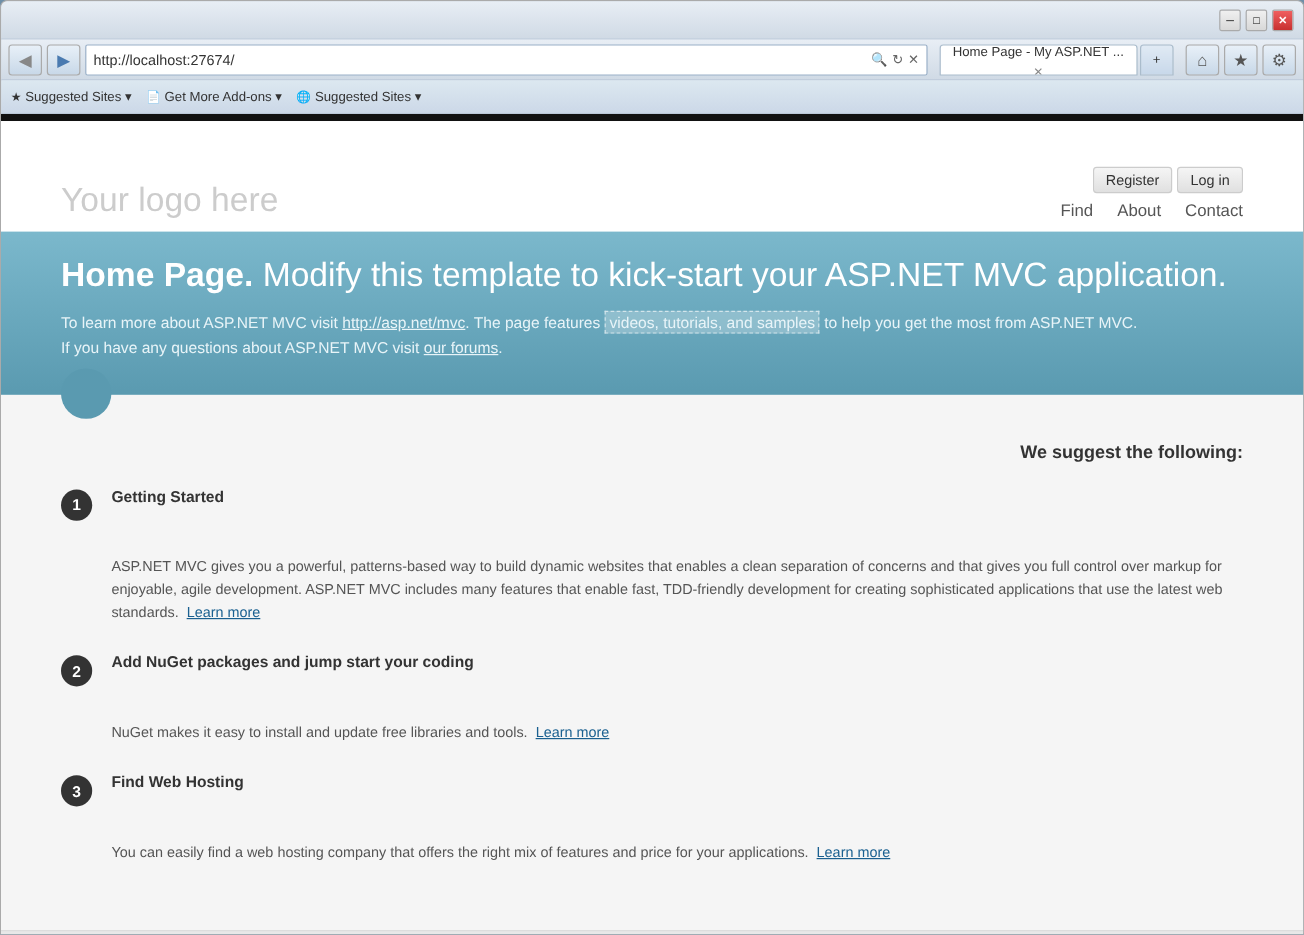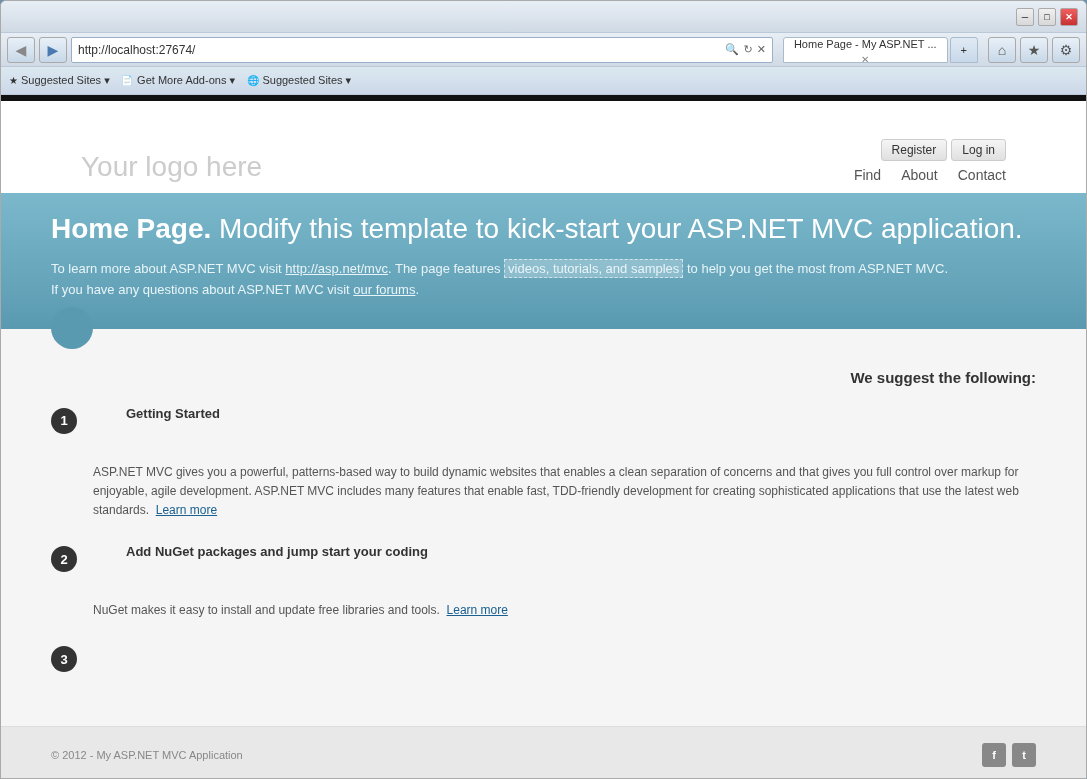--- a/index.html
+++ b/index.html
@@ -170,21 +170,21 @@
 
     
     .site-container {
       background: white;
       min-height: 100%;
     }
 
     
     .site-header {
       background: white;
-      padding: 10px 80px;
+      padding: 10px 50px;
       display: flex;
       align-items: flex-end;
       justify-content: space-between;
       border-bottom: none;
     }
     .site-logo {
       font-size: 28px;
       color: #ccc;
       font-style: normal;
     }
@@ -294,21 +294,20 @@
       justify-content: center;
       flex-shrink: 0;
       margin-top: 2px;
     }
     .step-content {}
     .step-title {
       font-size: 13px;
       font-weight: bold;
       color: #333;
       margin-bottom: 5px;
-      margin-left: 33px;
     }
     .step-desc {
       font-size: 12px;
       color: #555;
       line-height: 1.6;
       margin-top: 42px;
     }
     .step-link {
       color: #1a6090;
       text-decoration: underline;
@@ -457,20 +456,27 @@
             <div class="step-title">Add NuGet packages and jump start your coding</div>
             <div class="step-desc">
               <span>NuGet makes it easy to install and update free libraries and tools.</span>
               &nbsp;<a class="step-link">Learn more</a>
             </div>
           </div>
         </div>
 
         <div class="step-item">
           <div class="step-number">3</div>
+          <div class="step-content">
+            <div class="step-title">Find Web Hosting</div>
+            <div class="step-desc">
+              <span>You can easily find a web hosting company that offers the right mix of features and price for your applications.</span>
+              &nbsp;<a class="step-link">Learn more</a>
+            </div>
+          </div>
         </div>
 
       </div>
 
       <div class="site-footer">
         <div class="footer-copy">© 2012 - My ASP.NET MVC Application</div>
         <div class="footer-social">
           <div class="social-icon">f</div>
           <div class="social-icon">t</div>
         </div>

